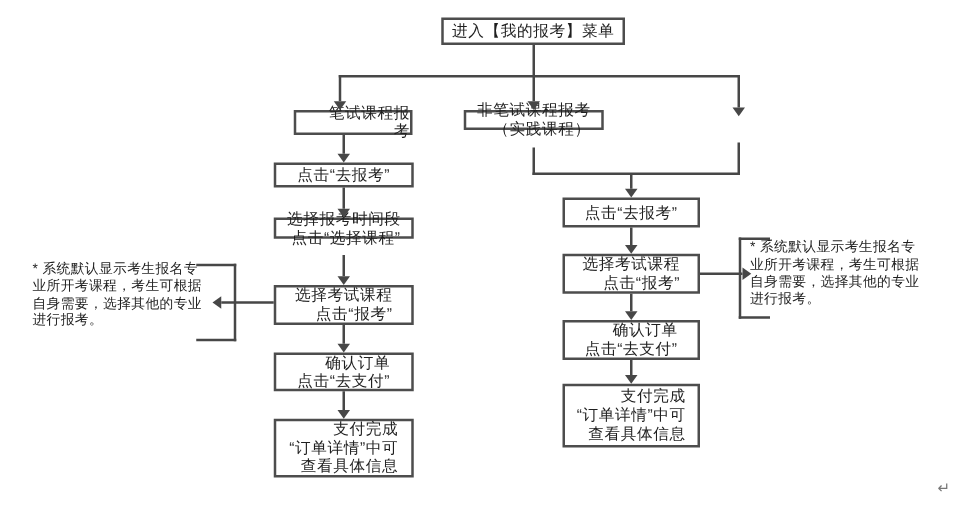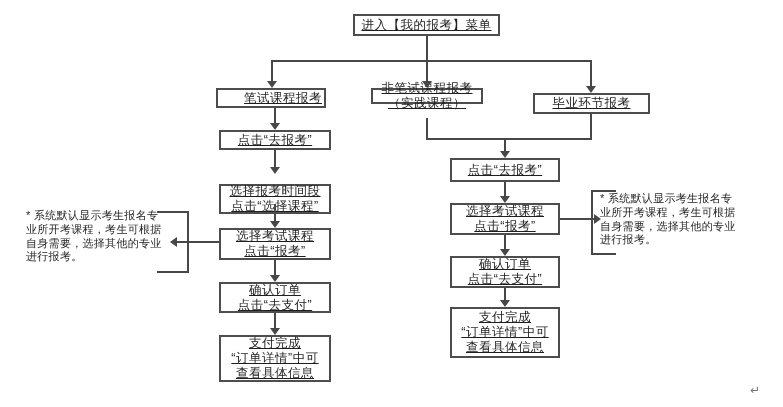--- a/index.html
+++ b/index.html
@@ -14,26 +14,25 @@
     background:#ffffff;
     overflow:hidden;
   }
   .node{
     position:absolute;
     box-sizing:border-box;
     border:2px solid #4d4d4d;
     background:#ffffff;
     color:var(--text);
     display:flex;align-items:center;justify-content:center;
-    text-align:center;
+    text-align:right;
     white-space:pre-line;
     font-size:12.5px;
     line-height:15px;
     letter-spacing:0.5px;
-    text-decoration:underline;
   }
   .vline,.hline{position:absolute;background:var(--line);}
   .ah-down{position:absolute;width:0;height:0;
     border-left:5px solid transparent;border-right:5px solid transparent;
     border-top:7px solid var(--line);}
   .ah-left{position:absolute;width:0;height:0;
     border-top:5px solid transparent;border-bottom:5px solid transparent;
     border-right:7px solid var(--line);}
   .ah-right{position:absolute;width:0;height:0;
     border-top:5px solid transparent;border-bottom:5px solid transparent;
@@ -52,27 +51,26 @@
     font-size:12px;
   }
 </style>
 </head>
 <body>
 
 <div id="canvas">
 
   <div class="node" style="left:353px;top:14px;width:147px;height:22px;">进入【我的报考】菜单</div>
 
-  <div class="node" style="left:216px;top:88px;width:110px;height:20px;padding-left:24px;">笔试课程报考</div>
+  <div class="node" style="left:235px;top:88px;width:95px;height:20px;padding-left:24px;">笔试课程报考</div>
   <div class="node" style="left:371px;top:88px;width:112px;height:16px;">非笔试课程报考
 （实践课程）</div>
-  <div class="node" style="left:533px;top:93px;width:117px;height:21px;">毕业环节报考</div>
 
   <div class="node" style="left:219px;top:130px;width:112px;height:20px;">点击“去报考”</div>
-  <div class="node" style="left:219px;top:174px;width:112px;height:30px;margin-top:10px;">选择报考时间段
+  <div class="node" style="left:219px;top:174px;width:112px;height:17px;">选择报考时间段
 点击“选择课程”</div>
   <div class="node" style="left:219px;top:228px;width:112px;height:32px;">选择考试课程
 点击“报考”</div>
   <div class="node" style="left:219px;top:282px;width:112px;height:31px;">确认订单
 点击“去支付”</div>
   <div class="node" style="left:219px;top:335px;width:112px;height:47px;">支付完成
 “订单详情”中可
 查看具体信息</div>
 
   <div class="node" style="left:450px;top:158px;width:110px;height:24px;">点击“去报考”</div>

